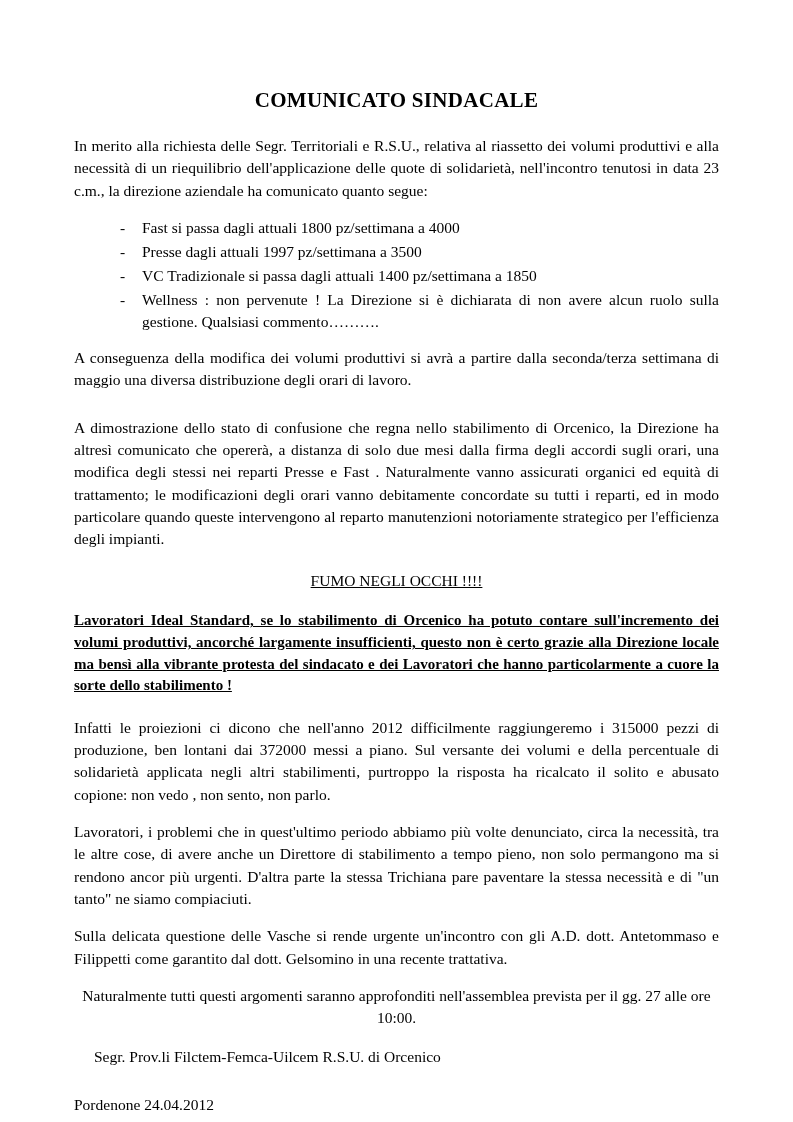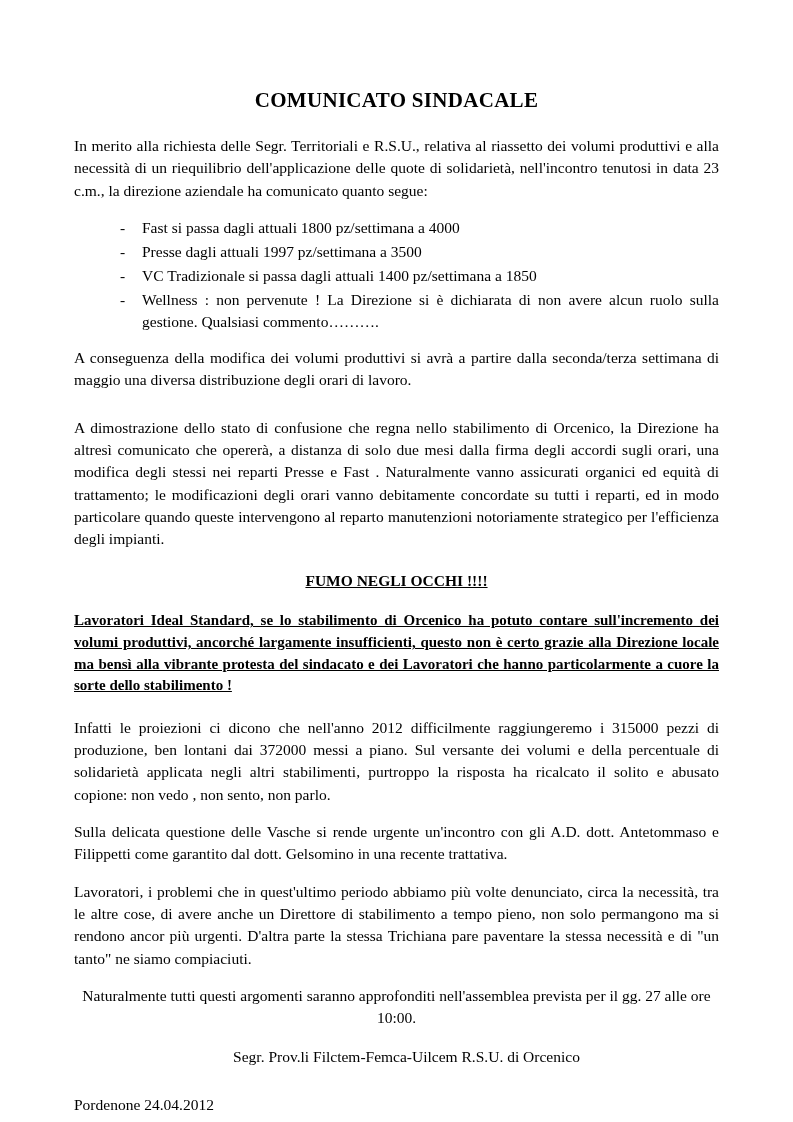--- a/index.html
+++ b/index.html
@@ -53,35 +53,35 @@
   ul.bullet-list li::before {
     content: "-";
     position: absolute;
     left: 0;
     top: 0;
   }
   .spacer-small { height: 10px; }
   .heading-underline {
     text-align: center;
     font-size: 15.5px;
-    font-weight: bold;
+    font-weight: normal;
     text-decoration: underline;
     margin: 22px 0 20px 0;
   }
   .bold-underline-block {
     font-size: 15px;
     line-height: 1.44;
     text-align: justify;
     font-weight: bold;
     text-decoration: underline;
     margin: 0 0 20px 0;
   }
   .signature {
     font-size: 15.5px;
-    text-align: center;
+    text-align: left;
     margin: 18px 0 0 0;
     padding-left: 20px;
   }
   .date-line {
     font-size: 15.5px;
     margin: 30px 0 0 0;
     text-align: left;
   }
 </style>
 </head>
@@ -105,23 +105,23 @@
   <div class="spacer-small"></div>
 
   <p class="body-par">A dimostrazione dello stato di confusione che regna nello stabilimento di Orcenico, la Direzione ha altresì comunicato che opererà,  a distanza di solo due mesi dalla firma degli accordi sugli orari, una modifica degli stessi nei reparti Presse e Fast . Naturalmente vanno assicurati organici ed equità di trattamento; le modificazioni degli orari vanno debitamente concordate su tutti i reparti, ed in modo particolare quando queste intervengono al  reparto manutenzioni notoriamente strategico per l'efficienza degli impianti.</p>
 
   <div class="heading-underline">FUMO NEGLI OCCHI !!!!</div>
 
   <div class="bold-underline-block">Lavoratori Ideal Standard, se lo stabilimento di Orcenico ha potuto contare sull'incremento dei volumi produttivi, ancorché largamente insufficienti, questo non è certo grazie alla Direzione locale ma bensì alla vibrante protesta del sindacato e dei Lavoratori che hanno particolarmente a cuore la sorte dello stabilimento !</div>
 
   <p class="body-par">Infatti le proiezioni ci dicono che nell'anno 2012 difficilmente raggiungeremo i 315000 pezzi di produzione, ben lontani dai 372000 messi a piano. Sul versante dei volumi e della percentuale di solidarietà applicata negli altri stabilimenti, purtroppo la risposta ha ricalcato il solito e abusato copione: non vedo , non sento, non parlo.</p>
 
+  <p class="body-par">Lavoratori, i problemi che in quest'ultimo periodo abbiamo più volte denunciato, circa la necessità, tra le altre cose, di avere anche un Direttore di stabilimento a tempo pieno, non solo permangono ma si rendono ancor più urgenti. D'altra parte la stessa Trichiana  pare paventare la stessa necessità e di "un tanto" ne siamo compiaciuti.</p>
+
   <p class="body-par">Sulla delicata questione delle Vasche si rende urgente un'incontro con gli A.D. dott. Antetommaso e Filippetti come garantito dal dott. Gelsomino in una recente trattativa.</p>
-
-  <p class="body-par">Lavoratori, i problemi che in quest'ultimo periodo abbiamo più volte denunciato, circa la necessità, tra le altre cose, di avere anche un Direttore di stabilimento a tempo pieno, non solo permangono ma si rendono ancor più urgenti. D'altra parte la stessa Trichiana  pare paventare la stessa necessità e di "un tanto" ne siamo compiaciuti.</p>
 
   <p class="body-par no-justify">Naturalmente tutti questi argomenti saranno approfonditi nell'assemblea prevista per il gg. 27 alle ore 10:00.</p>
 
   <div class="signature">Segr. Prov.li  Filctem-Femca-Uilcem R.S.U. di Orcenico</div>
 
   <div class="date-line">Pordenone 24.04.2012</div>
 
 </div>
 
 </body></html>

